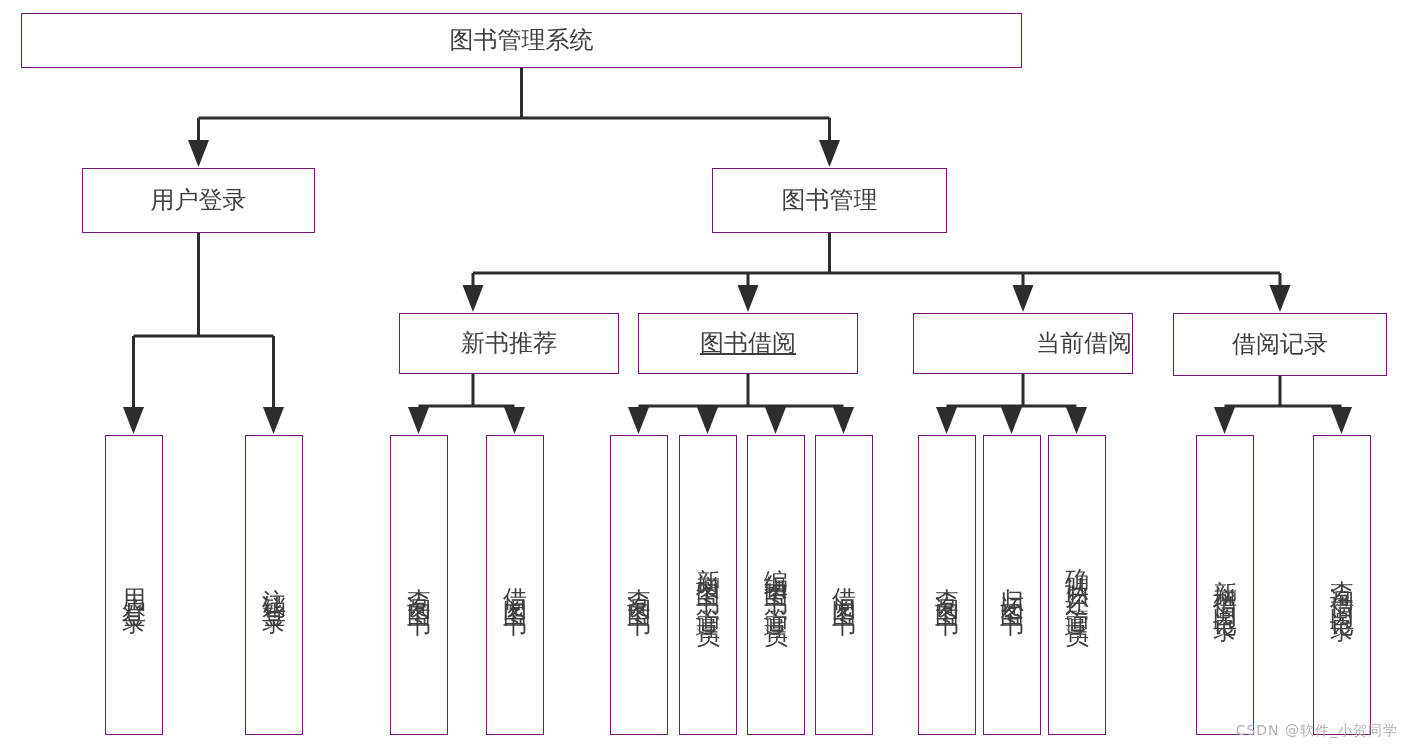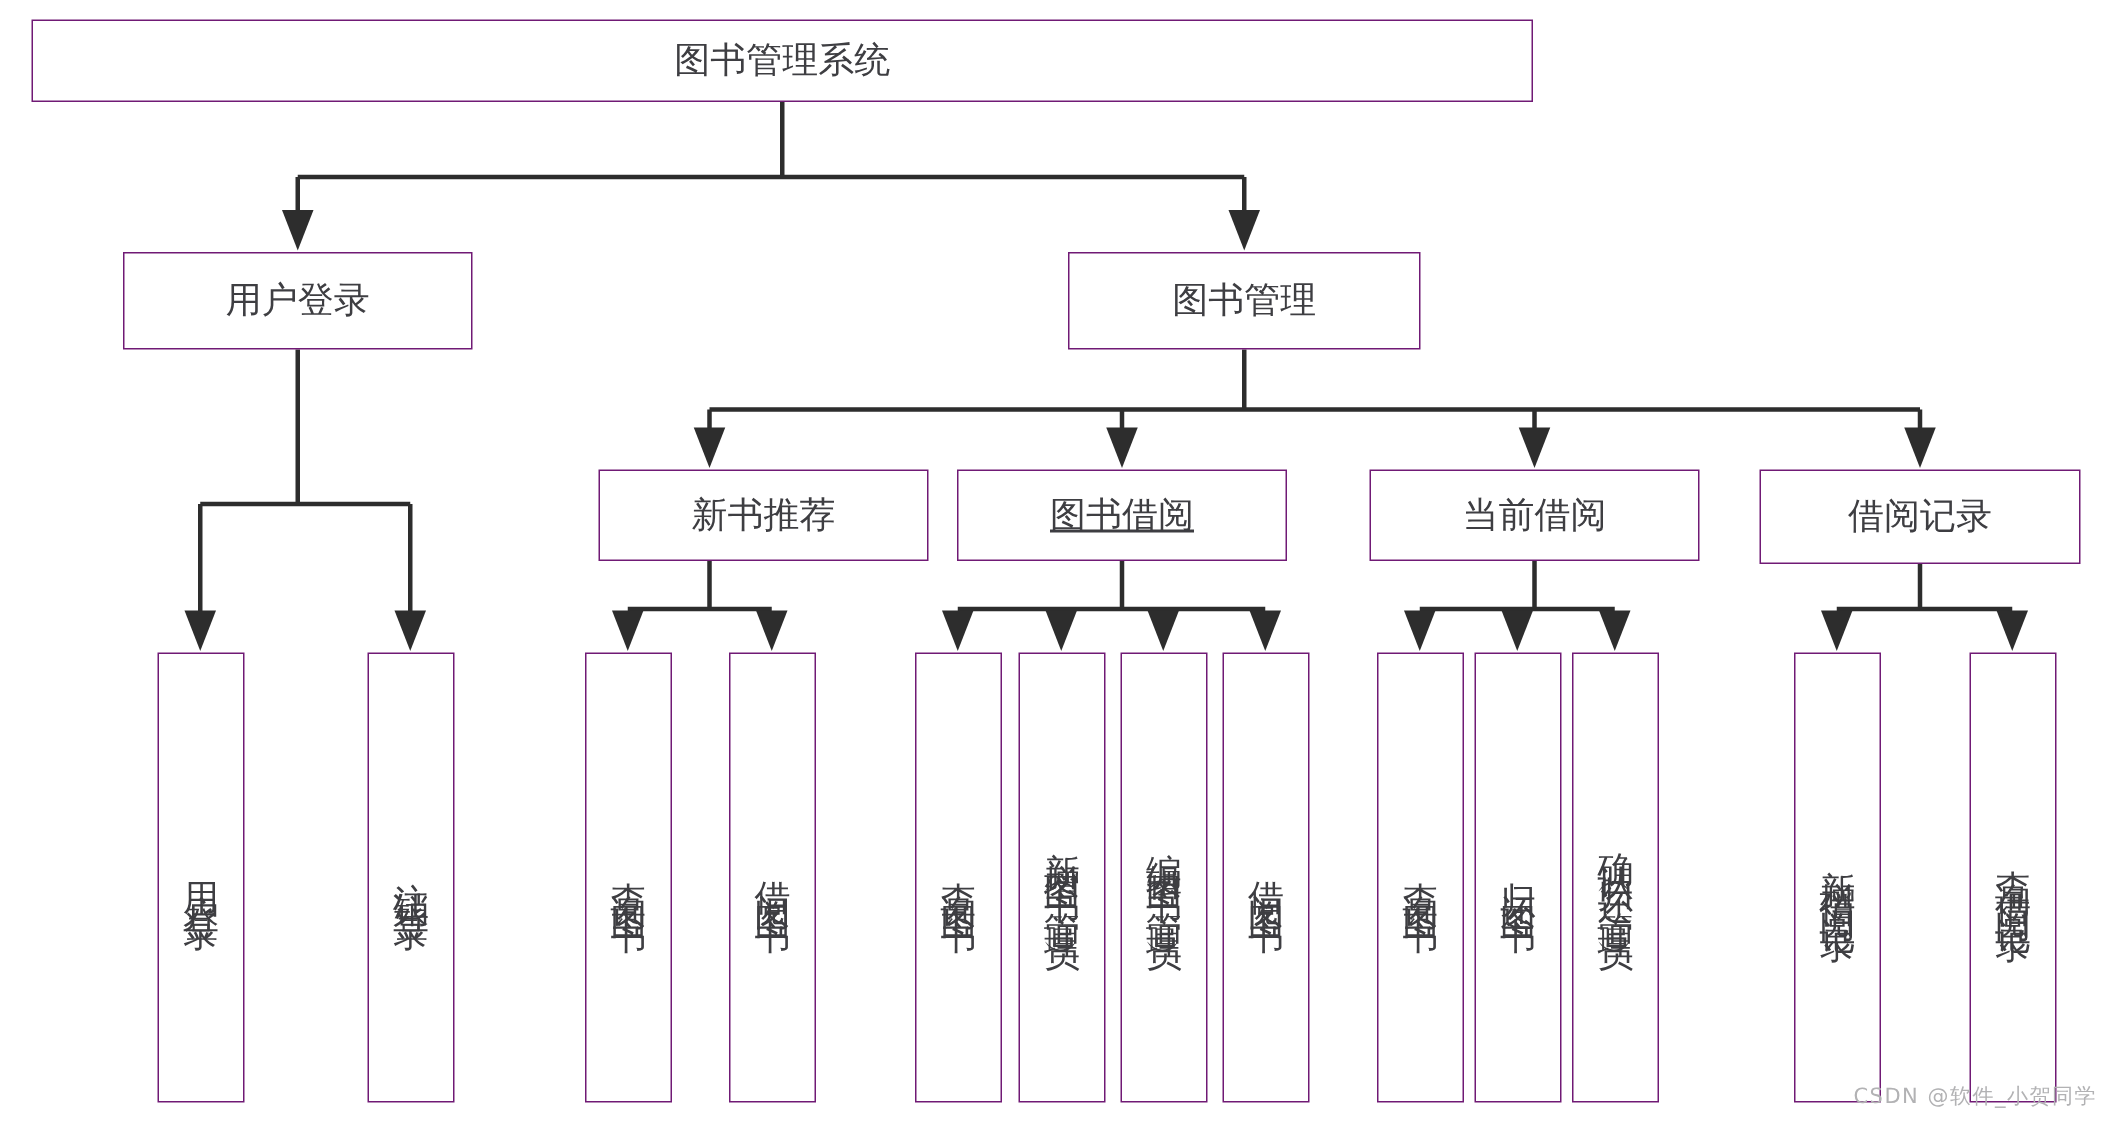--- a/index.html
+++ b/index.html
@@ -29,21 +29,21 @@
     letter-spacing:8px;
     line-height:1;
     white-space:nowrap;
   }
   
   #n-root   {left:21px;  top:13px;  width:1001px;height:55px;}
   #n-login  {left:82px;  top:168px; width:233px; height:65px;}
   #n-books  {left:712px; top:168px; width:235px; height:65px;}
   #n-l3-0   {left:363px; top:313px; width:220px; height:61px;margin-left:36px;}
   #n-l3-1   {left:638px; top:313px; width:220px; height:61px;text-decoration:underline;}
-  #n-l3-2   {left:913px; top:313px; width:220px; height:61px;}
+  #n-l3-2   {left:913px; top:313px; width:220px; height:61px;justify-content:flex-end;}
   #n-l3-3   {left:1173px;top:313px; width:214px; height:63px;}
   .leaf{top:435px;width:58px;height:300px;}
   #lf-0 {left:105px;} #lf-1 {left:245px;}
   #lf-2 {left:390px;} #lf-3 {left:486px;}
   #lf-4 {left:610px;} #lf-5 {left:679px;} #lf-6 {left:747px;} #lf-7 {left:815px;}
   #lf-8 {left:918px;} #lf-9 {left:983px;} #lf-10{left:1048px;}
   #lf-11{left:1196px;} #lf-12{left:1313px;}
   #watermark{
     position:absolute;
     right:7px;bottom:7px;

